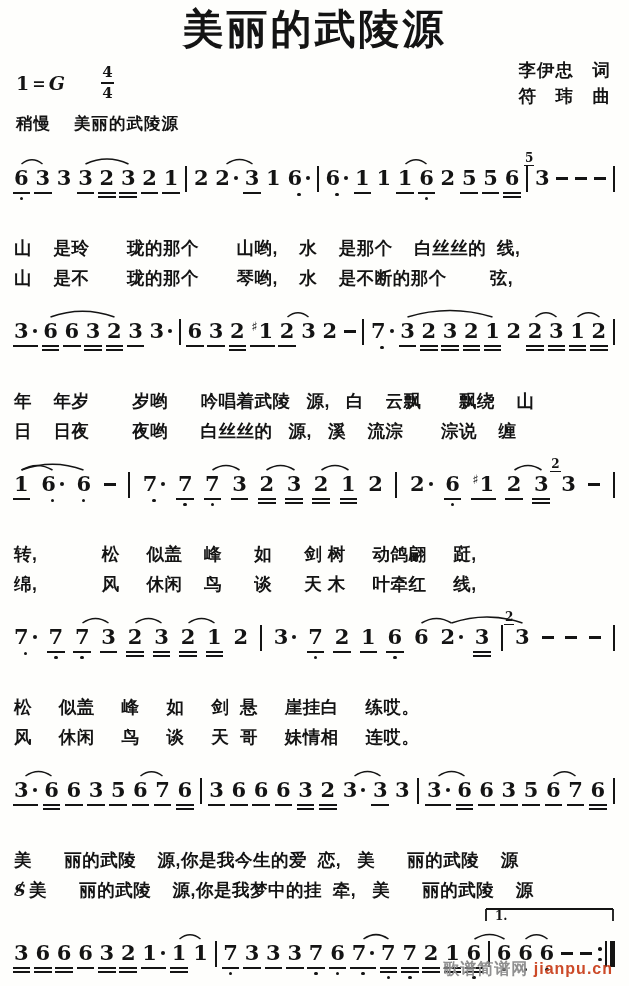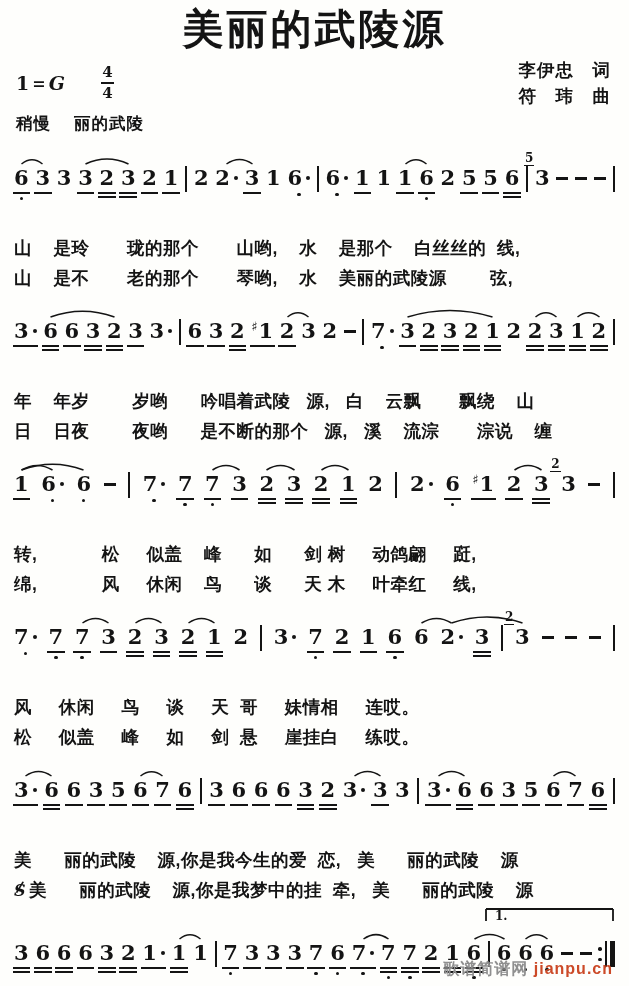--- a/index.html
+++ b/index.html
@@ -65,21 +65,21 @@
       <div class="keyline">
         <span>1</span>
         <span class="eq">=</span>
         <span class="keynote">G</span>
         <span class="meter">
           <span>4</span>
           <span class="mline"></span>
           <span>4</span>
         </span>
       </div>
-      <div class="tempo">稍慢　 丽的武陵</div>
+      <div class="tempo">稍慢　 美丽的武陵源</div>
     </div>
     <div class="credits">
       <div>李伊忠　词</div>
       <div>符　玮　曲</div>
     </div>
   </div>
 
   <div id="systems">
       <div class="sys">
         <div class="staff">
@@ -239,21 +239,21 @@
             <div class="tok dash">
               <div class="dashbar"></div>
             </div>
             <div class="tok dash">
               <div class="dashbar"></div>
             </div>
             <div class="tok barline"></div>
           </div>
         </div>
         <div class="lyr"><span>山    是玲       珑的那个       山哟,    水    是那个    白丝丝的  线,</span></div>
-        <div class="lyr"><span>山    是不       老的那个       琴哟,    水    美丽的武陵源        弦,</span></div>
+        <div class="lyr"><span>山    是不       珑的那个       琴哟,    水    是不断的那个        弦,</span></div>
       </div>
       <div class="sys">
         <div class="staff">
           <svg width="601" height="92" viewBox="0 0 601 92">
             <path d="M 36.5 24 Q 68.5 12.52 100.5 24" fill="none" stroke="#141414" stroke-width="1.5"></path>
             <path d="M 273.5 24 Q 284 15.53 294.5 24" fill="none" stroke="#141414" stroke-width="1.5"></path>
             <path d="M 393.5 24 Q 436 11.05 478.5 24" fill="none" stroke="#141414" stroke-width="1.5"></path>
             <path d="M 521.5 24 Q 532 15.53 542.5 24" fill="none" stroke="#141414" stroke-width="1.5"></path>
             <path d="M 563.5 24 Q 574.5 15.46 585.5 24" fill="none" stroke="#141414" stroke-width="1.5"></path>
           </svg>
@@ -422,21 +422,21 @@
               <div class="nrow">
                 <div class="num">2</div>
               </div>
               <div class="ul"></div>
               <div class="ul"></div>
             </div>
             <div class="tok barline"></div>
           </div>
         </div>
         <div class="lyr"><span>年    年岁        岁哟      吟唱着武陵   源,   白    云飘       飘绕    山</span></div>
-        <div class="lyr"><span>日    日夜        夜哟      是不断的那个   源,   溪    流淙       淙说    缠</span></div>
+        <div class="lyr"><span>日    日夜        夜哟      白丝丝的   源,   溪    流淙       淙说    缠</span></div>
       </div>
       <div class="sys">
         <div class="staff">
           <svg width="601" height="92" viewBox="0 0 601 92">
             <path d="M 7.5 24 Q 23 14.83 38.5 24" fill="none" stroke="#141414" stroke-width="1.5"></path>
             <path d="M 7.5 24 Q 38.5 12.66 69.5 24" fill="none" stroke="#141414" stroke-width="1.5"></path>
             <path d="M 198.5 24 Q 212 15.11 225.5 24" fill="none" stroke="#141414" stroke-width="1.5"></path>
             <path d="M 252.5 24 Q 266.5 15.04 280.5 24" fill="none" stroke="#141414" stroke-width="1.5"></path>
             <path d="M 307.5 24 Q 321 15.11 334.5 24" fill="none" stroke="#141414" stroke-width="1.5"></path>
             <path d="M 500.5 24 Q 514 15.11 527.5 24" fill="none" stroke="#141414" stroke-width="1.5"></path>
@@ -707,22 +707,22 @@
             </div>
             <div class="tok dash">
               <div class="dashbar"></div>
             </div>
             <div class="tok dash">
               <div class="dashbar"></div>
             </div>
             <div class="tok barline"></div>
           </div>
         </div>
+        <div class="lyr"><span>松     似盖     峰     如     剑  悬     崖挂白     练哎。</span></div>
         <div class="lyr"><span>风     休闲     鸟     谈     天  哥     妹情相     连哎。</span></div>
-        <div class="lyr"><span>松     似盖     峰     如     剑  悬     崖挂白     练哎。</span></div>
       </div>
       <div class="sys">
         <div class="staff">
           <svg width="601" height="92" viewBox="0 0 601 92">
             <path d="M 11.5 24 Q 24.5 15.18 37.5 24" fill="none" stroke="#141414" stroke-width="1.5"></path>
             <path d="M 126.5 24 Q 137.5 15.46 148.5 24" fill="none" stroke="#141414" stroke-width="1.5"></path>
             <path d="M 340.5 24 Q 353.5 15.18 366.5 24" fill="none" stroke="#141414" stroke-width="1.5"></path>
             <path d="M 424.5 24 Q 437.5 15.18 450.5 24" fill="none" stroke="#141414" stroke-width="1.5"></path>
             <path d="M 539.5 24 Q 550.5 15.46 561.5 24" fill="none" stroke="#141414" stroke-width="1.5"></path>
           </svg>

